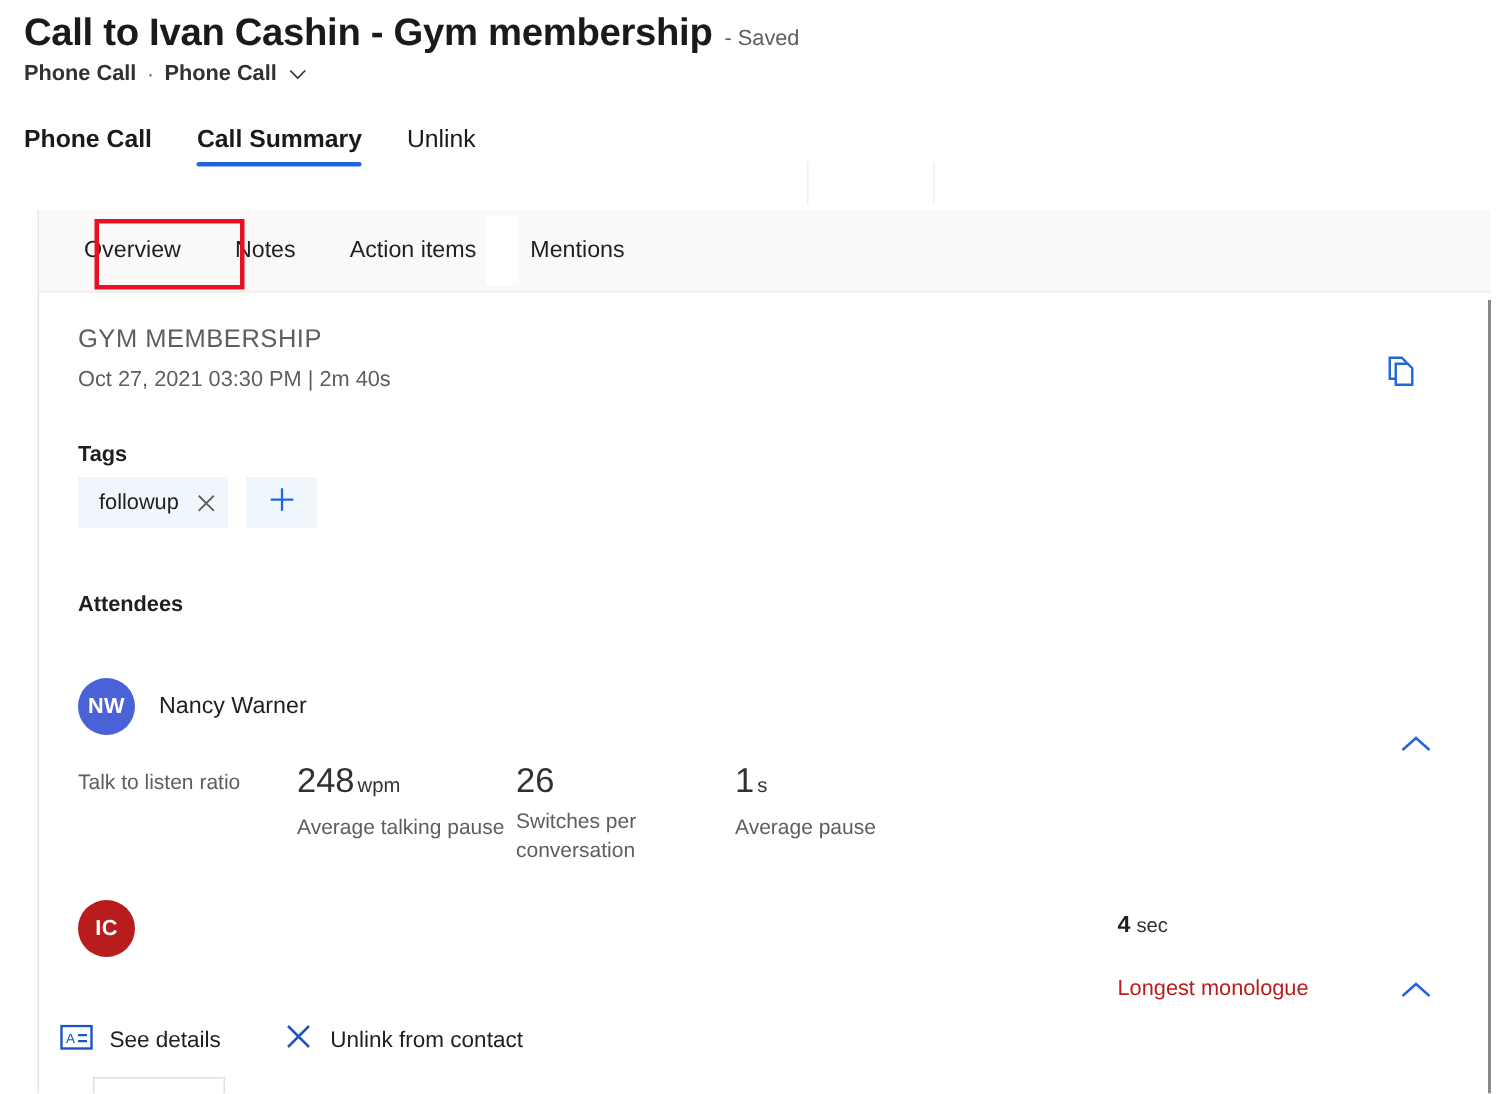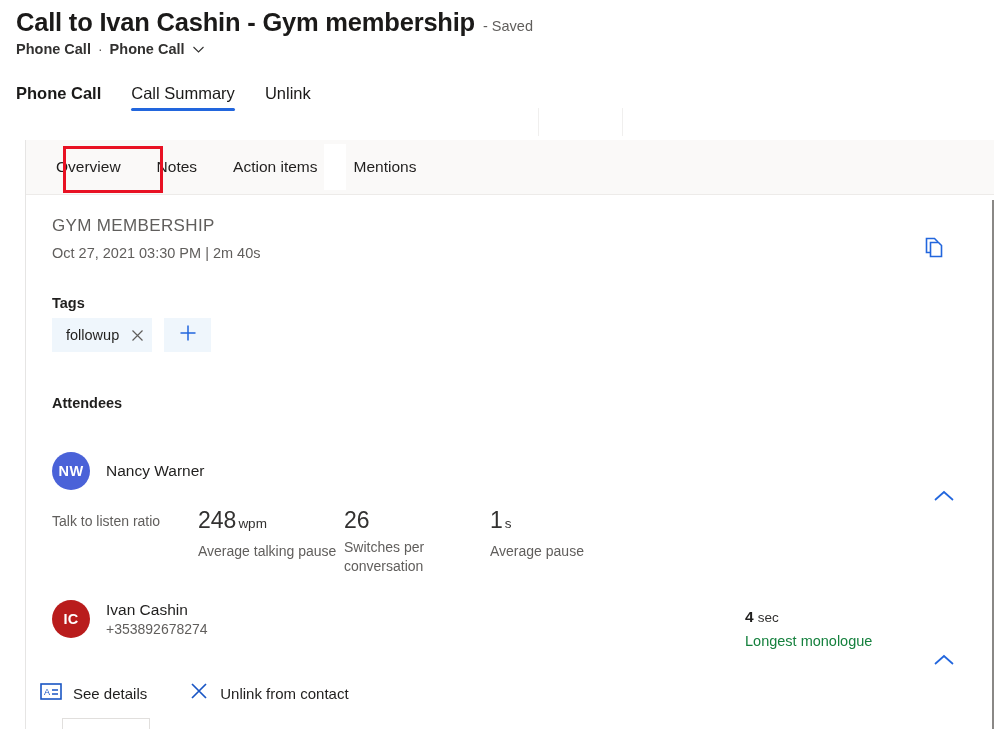--- a/index.html
+++ b/index.html
@@ -29,21 +29,21 @@
   .rec-sub-form { font-size:14.5px; font-weight:600; color:#323130; }
   .rec-sub-chev { margin-left:7px; display:inline-flex; align-items:center; color:#323130; }
 
   
   .main-tabs { position:absolute; left:16px; top:84px; display:flex; align-items:flex-end; }
   .main-tab {
     font-size:16.5px; color:#1b1a19; padding:0 0 8px 0; margin-right:30px;
     position:relative; cursor:pointer; white-space:nowrap;
   }
   .main-tab.bold { font-weight:700; }
-  .main-tab.active { font-weight:400; }
+  .main-tab.active { font-weight:700; }
   .main-tab.active::after {
     content:""; position:absolute; left:0; right:0; bottom:0; height:3px;
     background:#2266dd; border-radius:2px;
   }
   .hdr-div { position:absolute; top:108px; width:1px; height:28px; background:#f0efee; }
   .hdr-div.a { left:538px; }
   .hdr-div.b { left:622px; }
 
   
   .panel { position:absolute; left:25px; top:140px; width:968px; height:589px;
@@ -101,21 +101,21 @@
   .metrics { position:absolute; left:26px; display:flex; }
   .metric { width:146px; }
   .metric.wide { width:160px; }
   .metric-val { font-size:23px; color:#323130; line-height:26px; }
   .metric-val .unit { font-size:13.5px; color:#323130; margin-left:2px; }
   .metric-lbl { font-size:14px; color:#605e5c; line-height:19px; margin-top:5px; }
 
   .right-metric { position:absolute; left:719px; }
   .right-metric .metric-val { font-size:15.5px; font-weight:700; color:#201f1e; }
   .right-metric .metric-val .unit { font-weight:400; font-size:13.5px; margin-left:4px; }
-  .right-metric .metric-lbl { font-size:14.5px; color:#15803d; margin-top:1px; }
+  .right-metric .metric-lbl { font-size:14.5px; color:#b91c1c; margin-top:20px; }
 
   .actions { position:absolute; left:40px; top:681px; display:flex; align-items:center; }
   .action { display:flex; align-items:center; margin-right:42px; cursor:pointer; }
   .action-lbl { font-size:15px; color:#201f1e; margin-left:11px; }
 
   .scrollbar { position:absolute; left:992px; top:200px; width:2px; height:529px; background:#8a8886; }
   .bottom-box { position:absolute; left:62px; top:718px; width:88px; height:16px;
                 border:1px solid #e1dfdd; border-bottom:none; background:#fff; }
 </style>
 </head>
@@ -217,24 +217,20 @@
         </div>
         <div class="metric wide">
           <div class="metric-val"><span>1</span><span class="unit">s</span></div>
           <div class="metric-lbl">Average pause</div>
         </div>
       </div>
 
       <div class="attendee" style="top:400px;">
         <div class="att-row">
           <div class="avatar" style="background:#b91c1c;">IC</div>
-          <div>
-            <div class="att-name">Ivan Cashin</div>
-            <div class="att-phone">+353892678274</div>
-          </div>
         </div>
       </div>
       <div class="right-metric" style="top:404px;">
         <div class="metric-val"><span>4</span><span class="unit">sec</span></div>
         <div class="metric-lbl">Longest monologue</div>
       </div>
       <div class="chev-btn" style="left:905px; top:452px;">
         <svg width="26" height="16" viewBox="0 0 26 16">
             <path d="M4 12 L13 4 L22 12" fill="none" stroke="#2266dd" stroke-width="1.7"></path>
           </svg>

